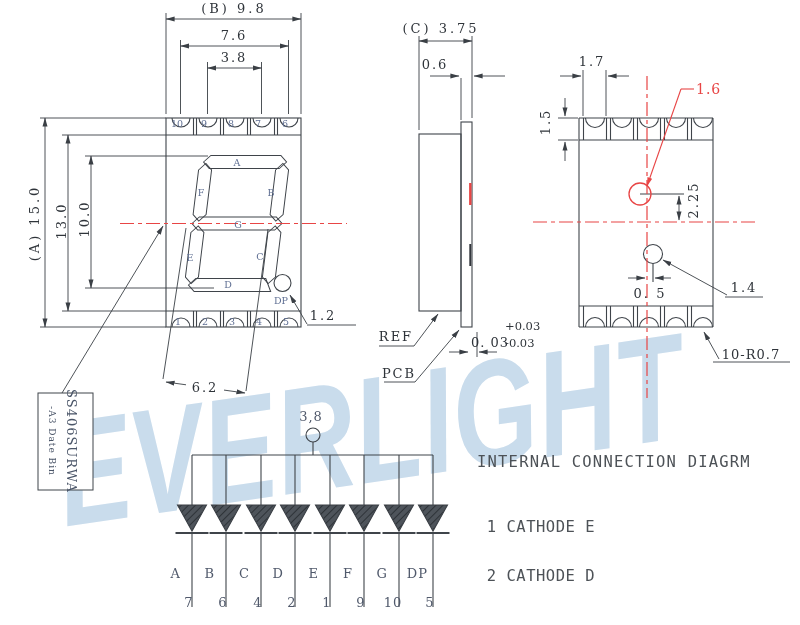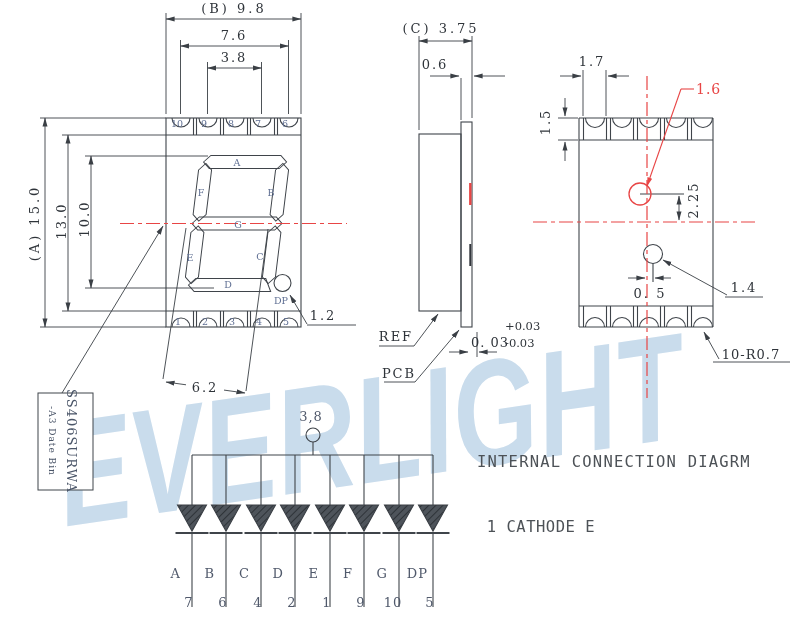--- a/index.html
+++ b/index.html
@@ -352,20 +352,21 @@
       <text class="schtxt" x="327" y="607" text-anchor="middle">1</text>
       <text class="schtxt" x="361" y="607" text-anchor="middle">9</text>
       <text class="schtxt" x="393" y="607" text-anchor="middle">10</text>
       <text class="schtxt" x="430" y="607" text-anchor="middle">5</text>
     </g>
   </svg>
 
   <div class="conn">
     <div class="title">INTERNAL CONNECTION DIAGRM</div>
     <div> 1 CATHODE E</div>
+    <div> 2 CATHODE D</div>
     
     
     
     
     
     
     
   </div>
 
 </div>

